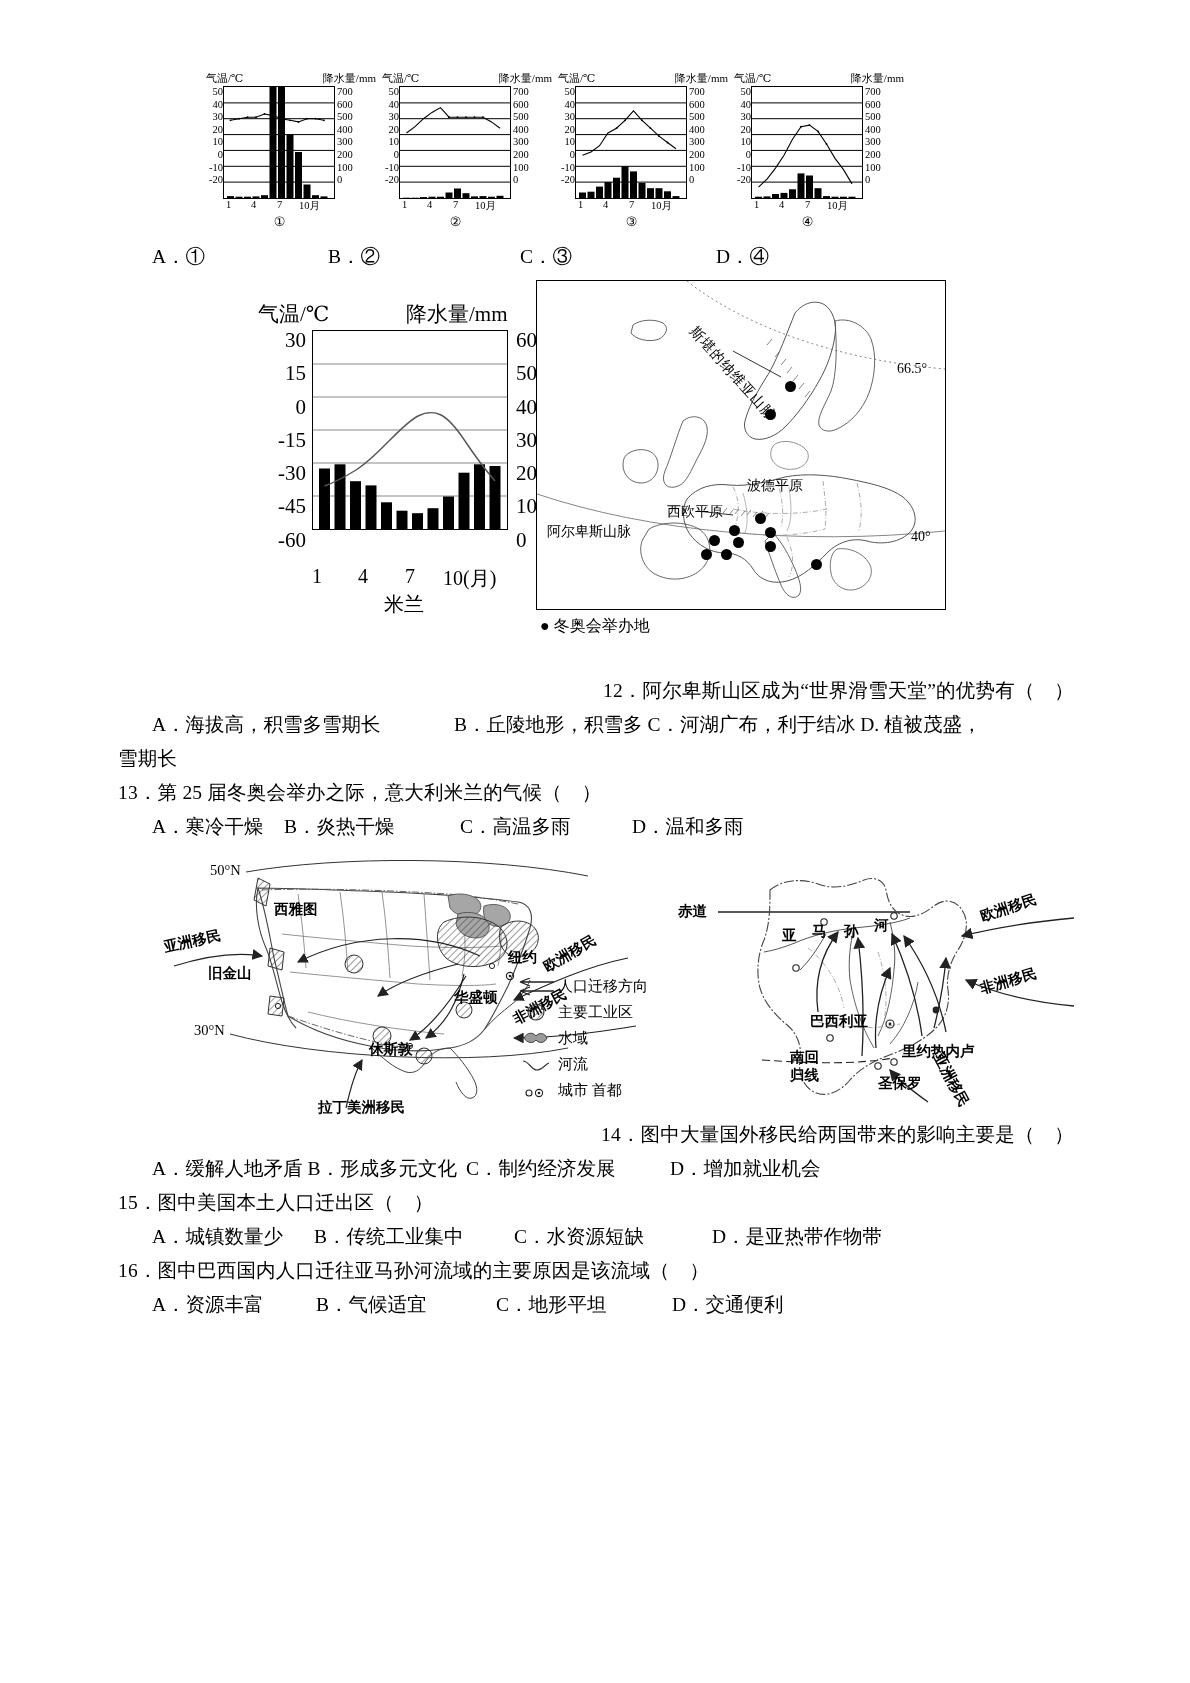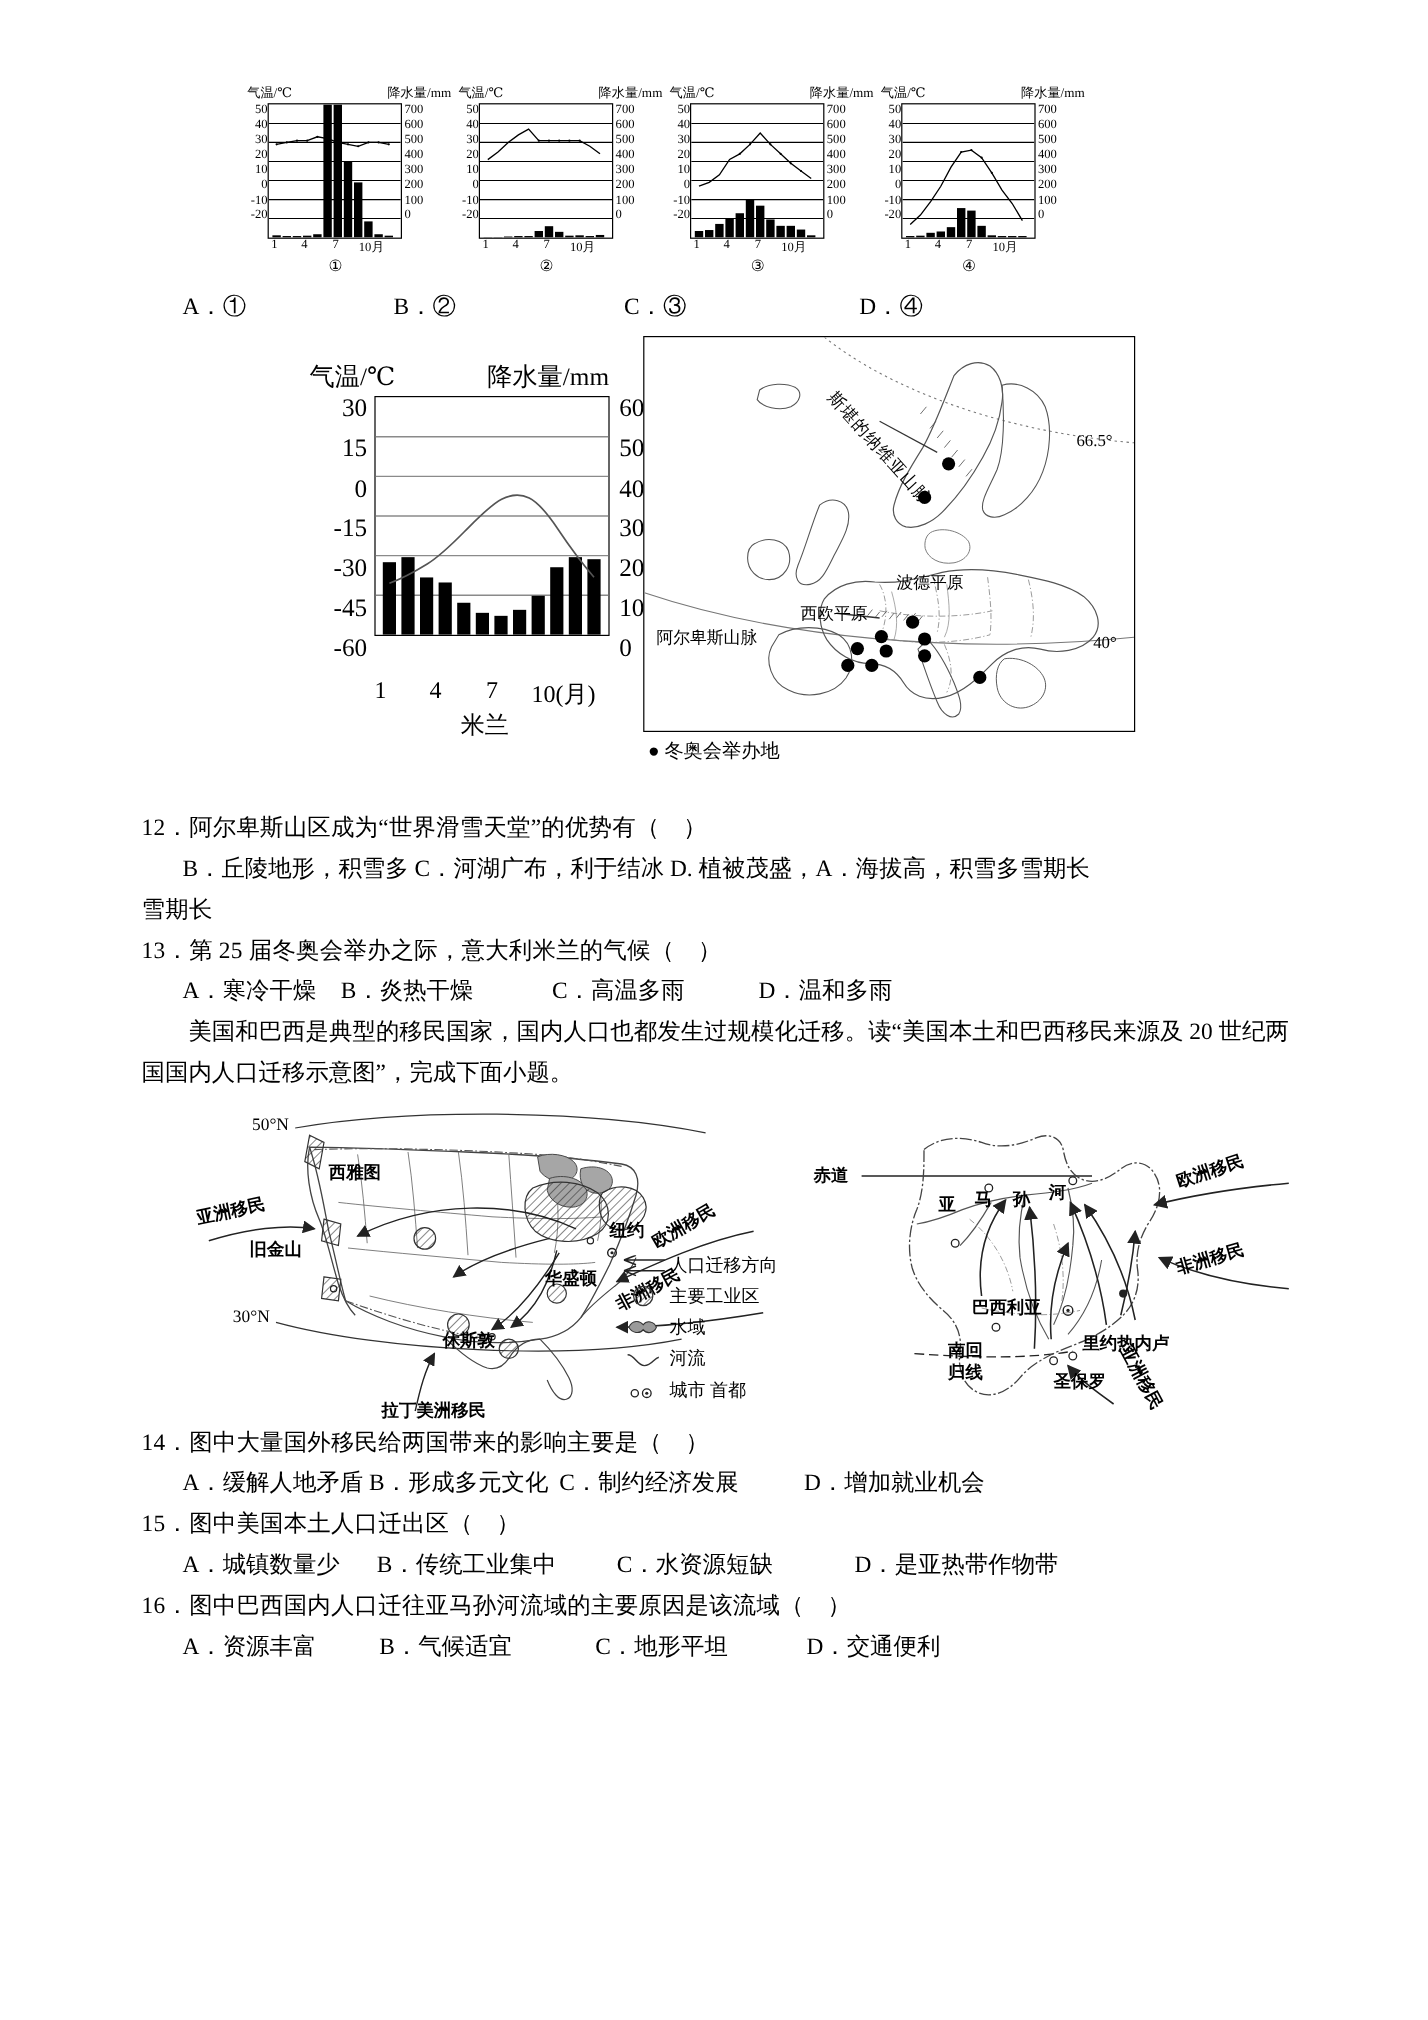--- a/index.html
+++ b/index.html
@@ -26,21 +26,21 @@
     top: 60px;
     width: 956px;
   }
 
   
   .qline {
     font-size: 19.5px;
     line-height: 34px;
     letter-spacing: 0.2px;
   }
-  .qnum { margin-top: 4px; }
+  .qnum { margin-top: 4px; text-align: right; }
   .opts {
     font-size: 19.5px;
     line-height: 34px;
     padding-left: 34px;
     display: flex;
   }
   .opts > span { white-space: nowrap; }
   .para {
     font-size: 19.5px;
     line-height: 34px;
@@ -611,36 +611,35 @@
           <span class="dot" style="left:274px; top:278px;"></span>
         </div>
         <div class="eu-legend">● 冬奥会举办地</div>
       </div>
     </div>
 
     <div class="qline qnum">
       <span>12．</span><span>阿尔卑斯山区成为“世界滑雪天堂”的优势有（　）</span>
     </div>
     <div class="opts">
+      <span style="width:302px">A．海拔高，积雪多雪期长</span>
       <span>B．丘陵地形，积雪多 C．河湖广布，利于结冰 D. 植被茂盛，</span>
-      <span style="width:302px">A．海拔高，积雪多雪期长</span>
     </div>
     <div class="qline">雪期长</div>
 
     <div class="qline">
       <span>13．</span><span>第 25 届冬奥会举办之际，意大利米兰的气候（　）</span>
     </div>
     <div class="opts">
       <span style="width:132px">A．寒冷干燥</span>
       <span style="width:176px">B．炎热干燥</span>
       <span style="width:172px">C．高温多雨</span>
       <span>D．温和多雨</span>
     </div>
 
-    <div class="para">美国和巴西是典型的移民国家，国内人口也都发生过规模化迁移。读“美国本土和巴西移民来源及 20 世纪两国国内人口迁移示意图”，完成下面小题。</div>
 
     <div class="mig-wrap">
 
       <div class="mig-us">
         <svg width="520" height="256" viewBox="0 0 520 256" style="position:absolute;left:0;top:0">
 
           <path d="M88,20 C180,4 330,4 430,24" fill="none" stroke="#333" stroke-width="1"></path>
 
           <path d="M72,182 C160,206 320,214 410,196" fill="none" stroke="#333" stroke-width="1"></path>
 

